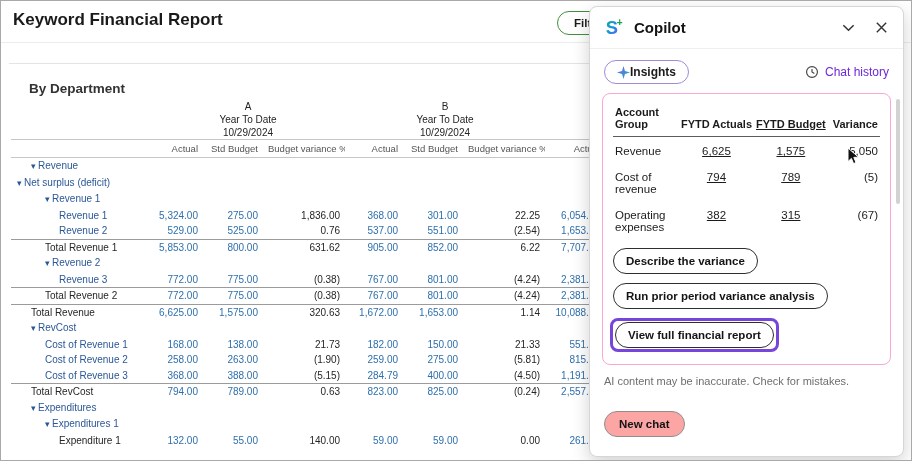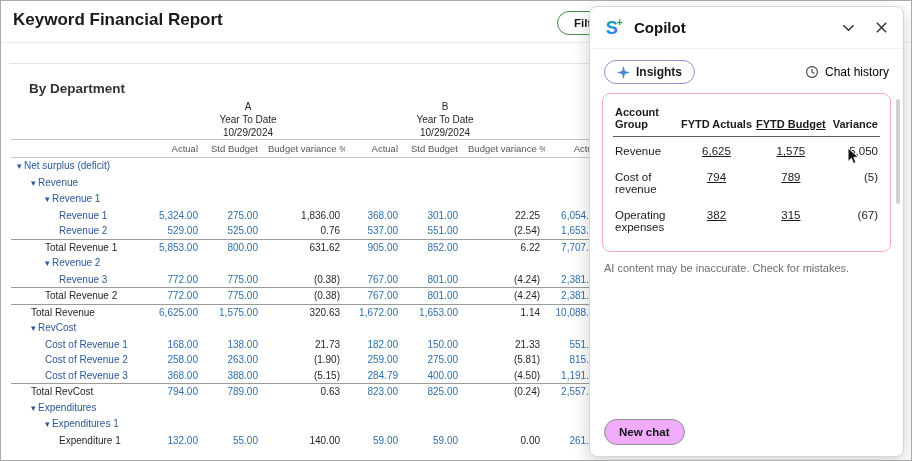--- a/index.html
+++ b/index.html
@@ -48,25 +48,25 @@
     position:absolute; left:588px; top:5px; width:315px; height:451px;
     background:#fff; border:1px solid #d6d6d6; border-radius:8px;
     box-shadow:0 6px 18px rgba(0,0,0,.18); z-index:10;
   }
   .cp-header { display:flex; align-items:center; height:42px; padding:0 14px; border-bottom:1px solid #efefef; }
   .cp-title { font-size:15px; font-weight:700; margin-left:8px; flex:1; color:#141414; }
   .cp-hicon { background:none; border:none; padding:0; margin-left:18px; cursor:pointer; display:flex; align-items:center; }
 
   .cp-tools { display:flex; align-items:center; justify-content:space-between; padding:11px 14px 9px; }
   .insights-pill {
-    display:inline-flex; gap:6px; align-items:center; background:#fff;
+    display:inline-flex; align-items:center; background:#fff;
     border:1px solid #a08bd9; border-radius:15px; padding:4px 12px;
     font-family:inherit; font-size:12px; font-weight:700; color:#1b1b1b;
   }
-  .chat-history { display:flex; gap:6px; align-items:center; font-size:12px; color:#000000; background:none; border:none; font-family:inherit; }
+  .chat-history { display:flex; gap:6px; align-items:center; font-size:12px; color:#6d28d9; background:none; border:none; font-family:inherit; }
 
   .cp-card { margin:0 12px; border:1px solid #f9a8d4; border-radius:8px; padding:8px 10px 12px; }
   table.cp-table { width:100%; border-collapse:collapse; }
   table.cp-table th {
     font-size:11px; font-weight:700; color:#1b1b1b; text-align:left;
     padding:4px 2px 6px; border-bottom:1px solid #5c5c5c; vertical-align:bottom;
   }
   table.cp-table th.c1, table.cp-table th.c2 { text-align:center; white-space:nowrap; }
   table.cp-table th.c3 { text-align:right; white-space:nowrap; }
   table.cp-table td { font-size:11.5px; color:#1b1b1b; padding:8px 2px 6px; vertical-align:top; }
@@ -79,21 +79,21 @@
 
   .action-row { margin-top:9px; }
   .cp-btn {
     display:inline-block; background:#fff; border:1px solid #2e2e2e; border-radius:16px;
     padding:6px 12px; font-family:inherit; font-size:11.5px; font-weight:700; color:#141414;
   }
   .hl-box { display:inline-block; border:3px solid #7645d9; border-radius:8px; padding:1px 2px; margin-left:-3px; }
 
   .cp-footer { margin:10px 14px 0; font-size:11px; color:#6e6e6e; }
   .new-chat {
-    position:absolute; left:14px; bottom:11px; background:#f0abfc;
+    position:absolute; left:14px; bottom:19px; background:#fca5a5;
     border:1px solid #8f8f8f; border-radius:15px; padding:6px 14px;
     font-family:inherit; font-size:11.5px; font-weight:700; color:#141414;
   }
   .cp-scroll { position:absolute; right:3px; top:92px; width:4px; height:105px; background:#d2d2d2; border-radius:2px; }
 
   .cursor { position:absolute; left:846px; top:146px; z-index:60; pointer-events:none; }
 </style>
 </head>
 <body>
 
@@ -146,33 +146,33 @@
           <td>Actual</td>
           <td>Std Budget</td>
           <td>Budget variance %</td>
           <td>Actual</td>
           <td>Std Budget</td>
           <td>Budget variance %</td>
         </tr>
       </thead>
     <tbody>
         <tr>
+          <td class="lbl link-lbl" style="padding-left: 20px;"><span class="tri">▾ </span>Revenue</td>
+          <td class="val"></td>
+          <td class="val"></td>
+          <td class="val pct"></td>
+          <td class="val"></td>
+          <td class="val"></td>
+          <td class="val pct"></td>
+          <td class="val"></td>
+          <td class="val"></td>
+          <td class="val pct"></td>
+        </tr>
+        <tr>
           <td class="lbl link-lbl" style="padding-left: 6px;"><span class="tri">▾ </span>Net surplus (deficit)</td>
-          <td class="val"></td>
-          <td class="val"></td>
-          <td class="val pct"></td>
-          <td class="val"></td>
-          <td class="val"></td>
-          <td class="val pct"></td>
-          <td class="val"></td>
-          <td class="val"></td>
-          <td class="val pct"></td>
-        </tr>
-        <tr>
-          <td class="lbl link-lbl" style="padding-left: 20px;"><span class="tri">▾ </span>Revenue</td>
           <td class="val"></td>
           <td class="val"></td>
           <td class="val pct"></td>
           <td class="val"></td>
           <td class="val"></td>
           <td class="val pct"></td>
           <td class="val"></td>
           <td class="val"></td>
           <td class="val pct"></td>
         </tr>
@@ -444,20 +444,25 @@
             <td class="c3 neg">(5)</td>
           </tr>
           <tr>
             <td class="c0">Operating expenses</td>
             <td class="c1"><span class="drill">382</span></td>
             <td class="c2">315</td>
             <td class="c3 neg">(67)</td>
           </tr>
         </tbody>
     </table>
+    <div>
+        <div class="action-row"><button class="cp-btn">Describe the variance</button></div>
+        <div class="action-row"><button class="cp-btn">Run prior period variance analysis</button></div>
+        <div class="action-row"><span class="hl-box"><button class="cp-btn">View full financial report</button></span></div>
+      </div>
   </div>
 
   <div class="cp-footer">AI content may be inaccurate. Check for mistakes.</div>
   <button class="new-chat">New chat</button>
   <div class="cp-scroll"></div>
 </div>
 
 <svg class="cursor" width="14" height="18" viewBox="0 0 14 18">
   <path d="M1 1 L1 14.5 L4.4 11.4 L6.6 16.6 L9 15.5 L6.8 10.4 L11.5 10.2 Z" fill="#111" stroke="#fff" stroke-width="1"></path>
 </svg>

